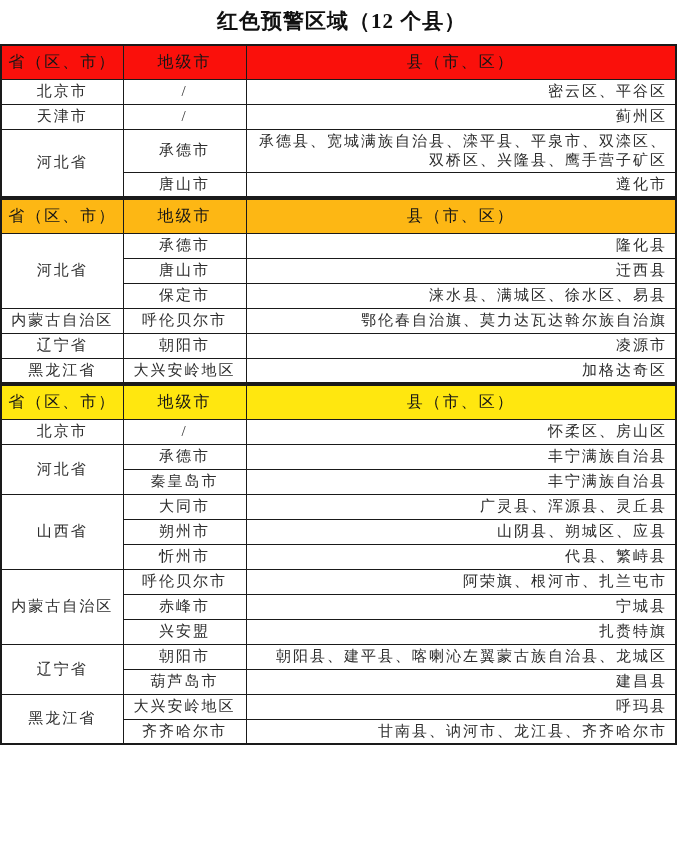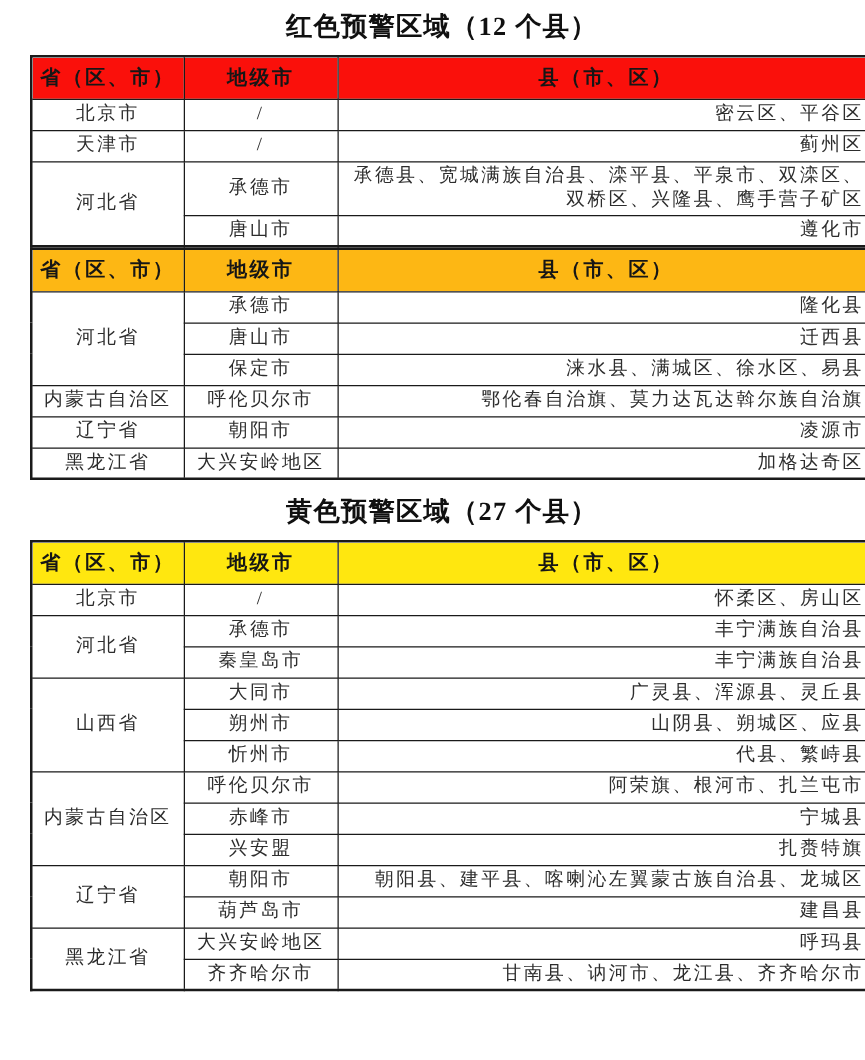--- a/index.html
+++ b/index.html
@@ -5,21 +5,21 @@
   * { box-sizing: border-box; }
   html, body { margin: 0; padding: 0; }
   body {
     width: 692px;
     height: 848px;
     background: #ffffff;
     font-family: "Liberation Serif", "DejaVu Serif", serif;
     color: #2d2d2d;
     overflow: hidden;
   }
-  .doc { padding: 0 9px 0 24px; }
+  .doc { padding: 0 9px 0 0; }
   .section-title {
     text-align: center;
     font-size: 21px;
     line-height: 25px;
     font-weight: 700;
     color: #101010;
     margin: 13px 0 10px 0;
     letter-spacing: 1px;
   }
   .warning-section:first-child .section-title { margin-top: 9px; }
@@ -34,21 +34,21 @@
   col.col-counties { width: 430px; }
   .warning-table th,
   .warning-table td {
     border: 1px solid #1a1a1a;
     vertical-align: middle;
     text-align: center;
     overflow: hidden;
   }
   .warning-table th {
     font-size: 16px;
-    font-weight: 700;
+    font-weight: 400;
     color: #161616;
     height: 34px;
     padding: 2px 3px;
     letter-spacing: 2px;
   }
   .warning-table td {
     font-size: 15px;
     height: 25px;
     padding: 2px 4px;
     letter-spacing: 2px;
@@ -145,21 +145,20 @@
         <tr>
           <td class="c-province">黑龙江省</td>
           <td class="c-city">大兴安岭地区</td>
           <td class="c-counties">加格达奇区</td>
         </tr>
       </tbody>
     </table>
   </section>
 
   <section class="warning-section">
-    <h2 class="section-title">黄色预警区域（27 个县）</h2>
     <table class="warning-table">
       <colgroup>
           <col class="col-province">
           <col class="col-city">
           <col class="col-counties">
         </colgroup>
       <thead>
         <tr>
           <th style="background-color: rgb(255, 231, 15);">省（区、市）</th>
           <th style="background-color: rgb(255, 231, 15);">地级市</th>

